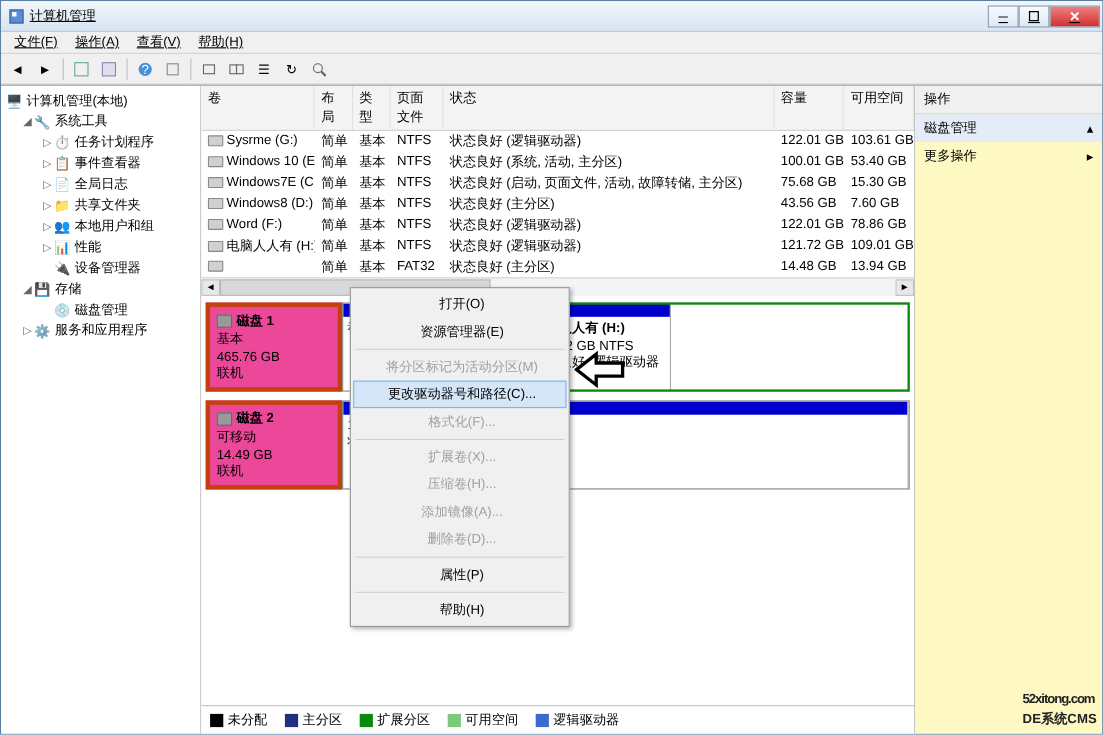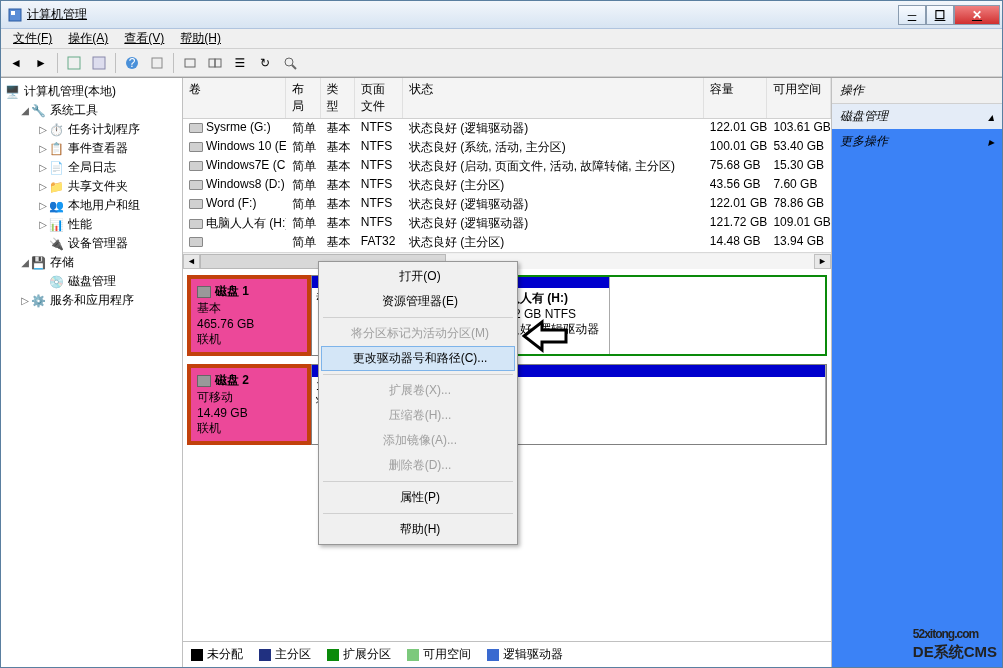--- a/index.html
+++ b/index.html
@@ -57,35 +57,35 @@
 .diskinfo .dh { display:flex; align-items:center; gap:4px; font-weight:bold; }
 .diskinfo .dh .dico { width:14px; height:12px; background:#999; border:1px solid #666; }
 .diskparts { flex:1; border:1px solid #808080; background:#fff; display:flex; position:relative; }
 .partition { border-right:1px solid #aaa; padding:2px 4px; overflow:hidden; }
 .partition .pbar { height:12px; background:#0000cd; margin:-2px -4px 2px -4px; }
 .green-outline { position:absolute; top:-1px; right:-1px; bottom:-1px; pointer-events:none; border:2px solid #0a8a0a; }
 
 .legend { border-top:1px solid #c0c0c0; padding:4px 8px; display:flex; gap:16px; align-items:center; background:#fff;text-align:center; }
 .legend .sw { width:12px; height:12px; display:inline-block; margin-right:4px; vertical-align:middle; }
 
-.actionpane { width: 170px; background:#3b82f6; display:flex; flex-direction:column;font-style:italic; }
+.actionpane { width: 170px; background:#fef9c3; display:flex; flex-direction:column; }
 .actionpane .aphdr { background:#f0f0f0; padding:4px 8px; border-bottom:1px solid #d0d0d0; font-weight:normal; }
 .actionpane .apitem { padding:4px 8px; display:flex; justify-content:space-between; align-items:center; }
 .actionpane .apitem.section { background:#e4ecf7; }
 
 .ctxmenu { position:absolute; background:#f0f0f0; border:1px solid #979797; box-shadow:2px 2px 4px rgba(0,0,0,0.3); width:200px; padding:2px; z-index:100; }
 .ctxmenu .mi { padding:4px 24px 4px 28px; white-space:nowrap;text-align:center; }
 .ctxmenu .mi.disabled { color:#a0a0a0; }
 .ctxmenu .mi.highlight { background:#d4e6f7; border:1px solid #7eb4ea; padding:3px 23px 3px 27px; }
 .ctxmenu .sep { height:1px; background:#d0d0d0; margin:3px 2px; }
 
 .arrow-cursor { position:absolute; z-index:200; }
 
 .watermark { position:absolute; right:6px; bottom:6px; font-size:20px; font-weight:bold; color:#222; font-family:Arial; letter-spacing:-1px; z-index:300; }
-.watermark .sm { font-size:15px; display:block; text-align:right; letter-spacing:0; }
+.watermark .sm { font-size:12px; display:block; text-align:right; letter-spacing:0; }
 </style>
 </head>
 <body>
 
 <div class="window">
   <div class="titlebar">
     <span class="icon"><svg width="16" height="16">
           <rect x="2" y="2" width="12" height="12" fill="#5b8dd6" stroke="#2a5aa0"></rect>
           <rect x="4" y="4" width="4" height="4" fill="#fff"></rect>
         </svg></span>
@@ -373,20 +373,21 @@
     </div>
   </div>
 </div>
 
 <div class="ctxmenu" style="left:318px; top:261px;">
   <div class="mi">打开(O)</div>
   <div class="mi">资源管理器(E)</div>
   <div class="sep"></div>
   <div class="mi disabled">将分区标记为活动分区(M)</div>
   <div class="mi highlight">更改驱动器号和路径(C)...</div>
+  <div class="mi disabled">格式化(F)...</div>
   <div class="sep"></div>
   <div class="mi disabled">扩展卷(X)...</div>
   <div class="mi disabled">压缩卷(H)...</div>
   <div class="mi disabled">添加镜像(A)...</div>
   <div class="mi disabled">删除卷(D)...</div>
   <div class="sep"></div>
   <div class="mi">属性(P)</div>
   <div class="sep"></div>
   <div class="mi">帮助(H)</div>
 </div>

